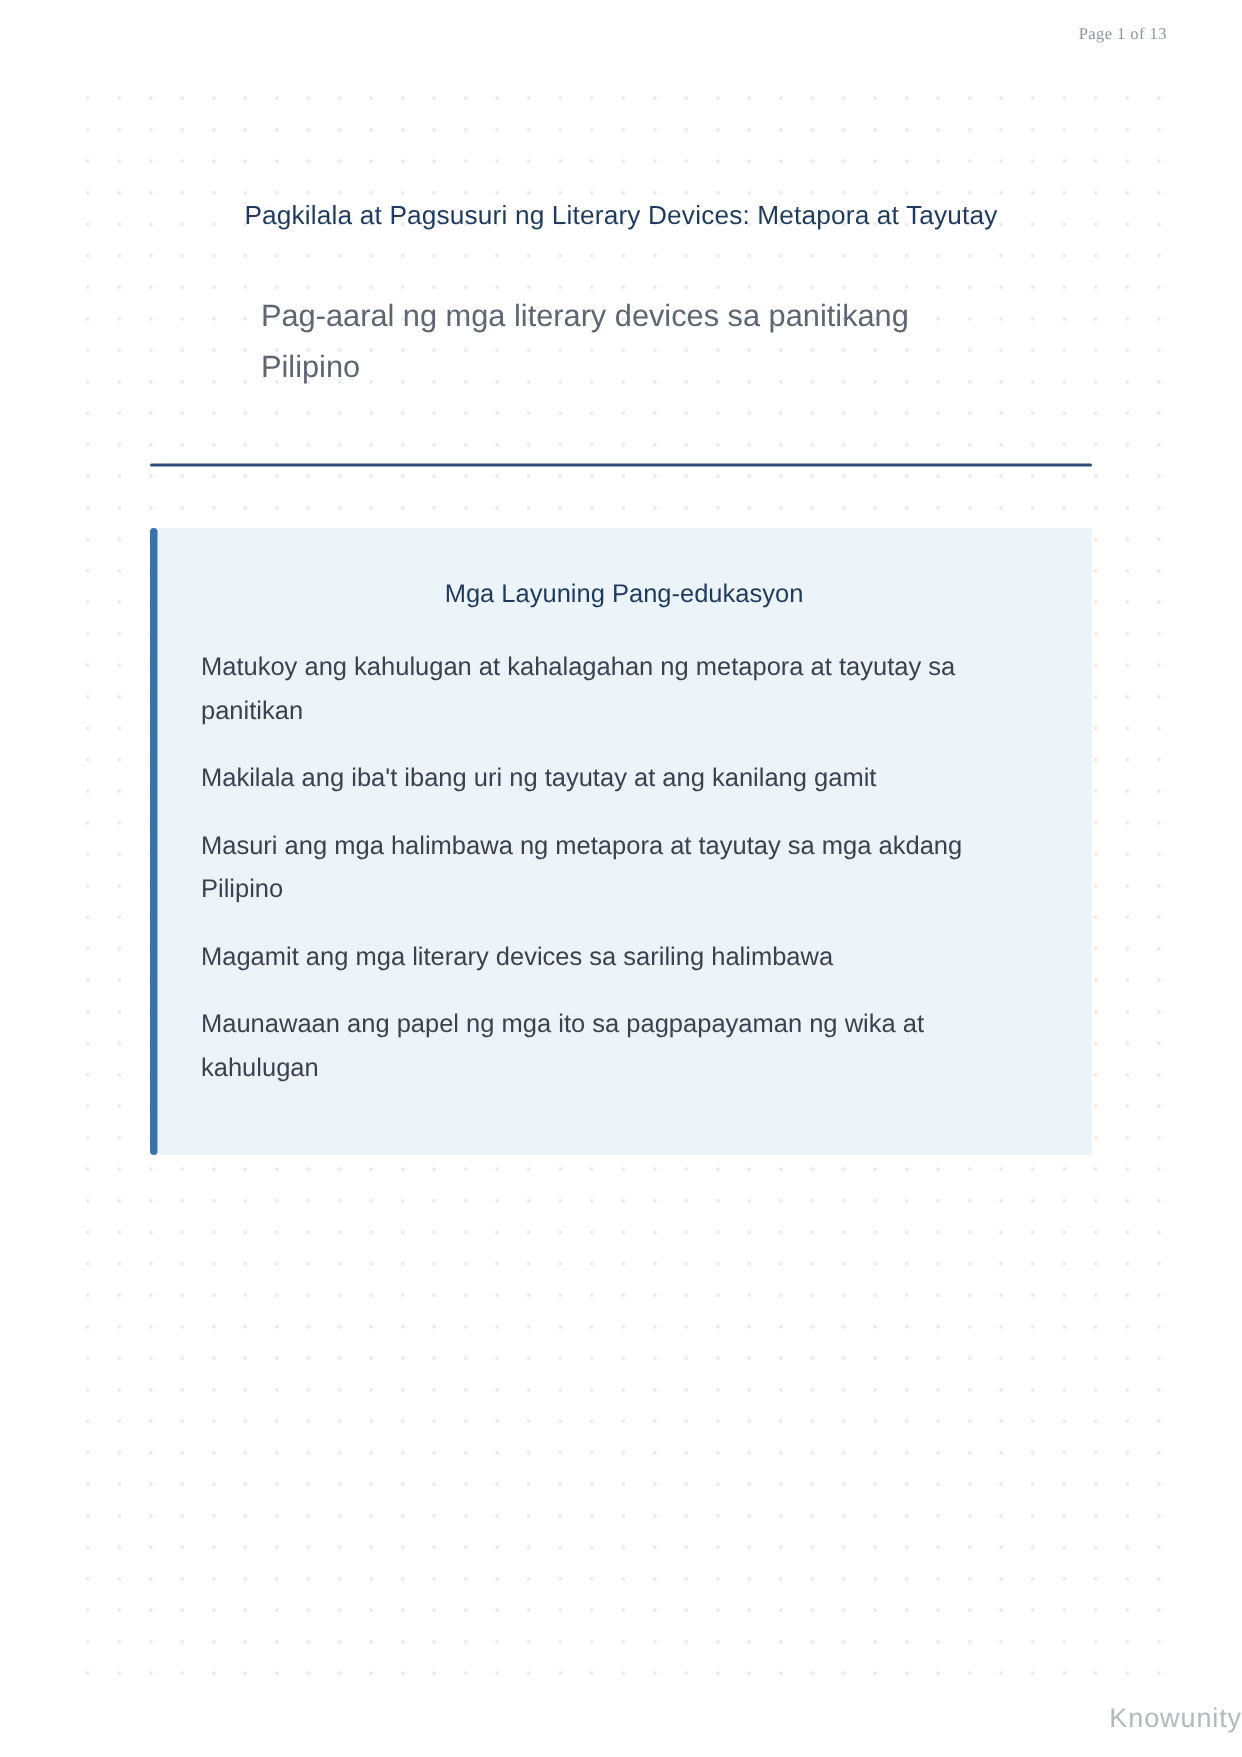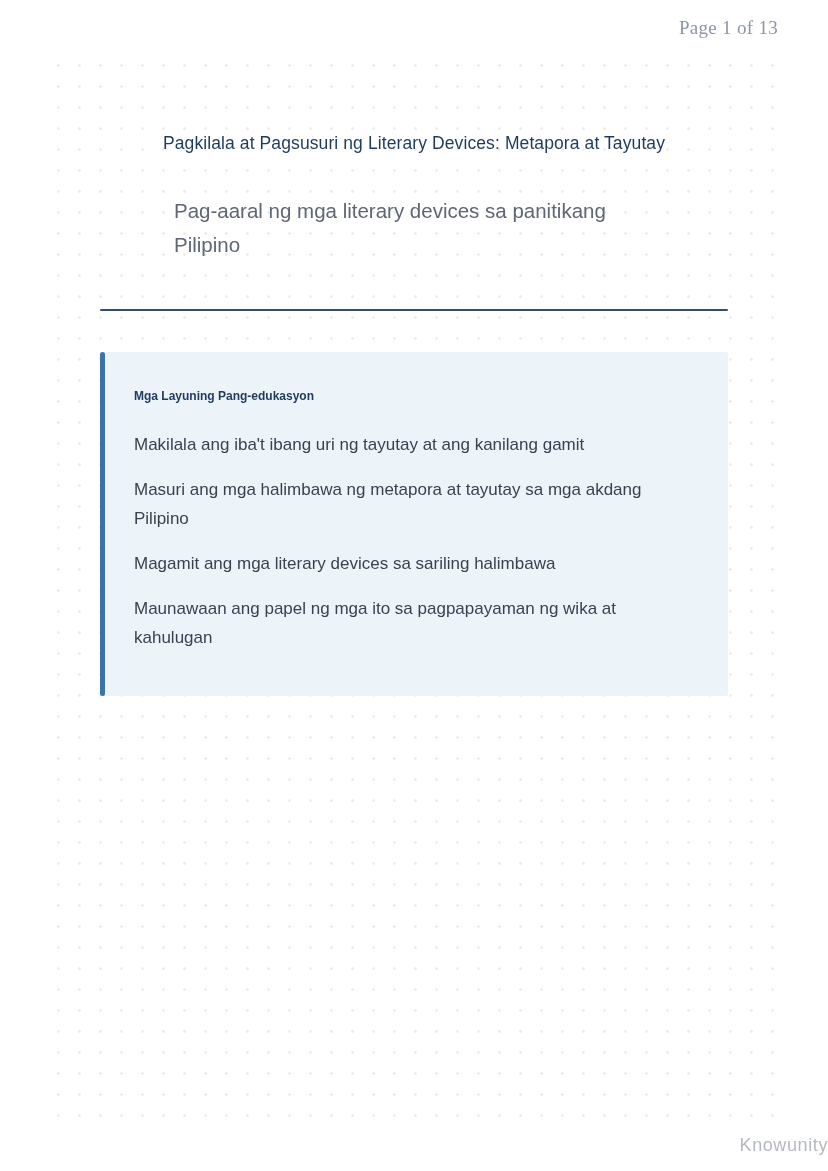--- a/index.html
+++ b/index.html
@@ -24,21 +24,21 @@
     bottom: 45px;
     background-image: radial-gradient(circle, var(--dot-gray, #eaecee) 1.1px, rgba(255,255,255,0) 1.5px);
     background-size: 21px 21px;
     pointer-events: none;
   }
   .page-number {
     position: absolute;
     top: 17px;
     right: 50px;
     font-family: "Liberation Serif", "DejaVu Serif", serif;
-    font-size: 19px;
+    font-size: 11px;
     color: var(--page-number-gray, #8d95a5);
     letter-spacing: 0.3px;
   }
   .doc-title {
     position: absolute;
     top: 133px;
     left: 0;
     width: 100%;
     text-align: center;
     font-size: 17.5px;
@@ -78,25 +78,26 @@
   .objectives-accent {
     position: absolute;
     top: 0;
     left: 0;
     width: 5px;
     height: 100%;
     background: var(--accent-blue, #3a72ab);
     border-radius: 3px;
   }
   .objectives-heading {
-    font-size: 12px;
-    font-weight: bold;
+    font-size: 17px;
+    font-weight: normal;
     line-height: 24px;
     color: var(--title-navy, #1e3a5f);
     margin: 0 0 22px 0;
+    text-align: center;
   }
   .objective-item {
     font-size: 17px;
     line-height: 29px;
     color: var(--body-text, #3a4250);
     margin: 16px 0 0 0;
   }
   .brand-footer {
     position: absolute;
     top: 1135px;
@@ -119,20 +120,21 @@
 
   <h1 class="doc-title">Pagkilala at Pagsusuri ng Literary Devices: Metapora at Tayutay</h1>
 
   <h2 class="doc-subtitle">Pag-aaral ng mga literary devices sa panitikang Pilipino</h2>
 
   <div class="divider"></div>
 
   <section class="objectives-box">
     <div class="objectives-accent"></div>
     <h3 class="objectives-heading">Mga Layuning Pang-edukasyon</h3>
+    <p class="objective-item">Matukoy ang kahulugan at kahalagahan ng metapora at tayutay sa panitikan</p>
     <p class="objective-item">Makilala ang iba't ibang uri ng tayutay at ang kanilang gamit</p>
     <p class="objective-item">Masuri ang mga halimbawa ng metapora at tayutay sa mga akdang Pilipino</p>
     <p class="objective-item">Magamit ang mga literary devices sa sariling halimbawa</p>
     <p class="objective-item">Maunawaan ang papel ng mga ito sa pagpapayaman ng wika at kahulugan</p>
   </section>
 
   <footer class="brand-footer">Knowunity</footer>
 
 </div>
 

